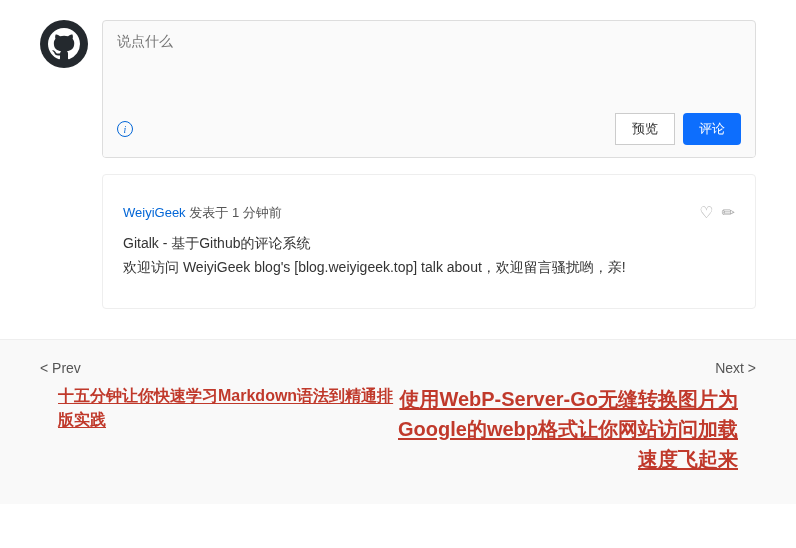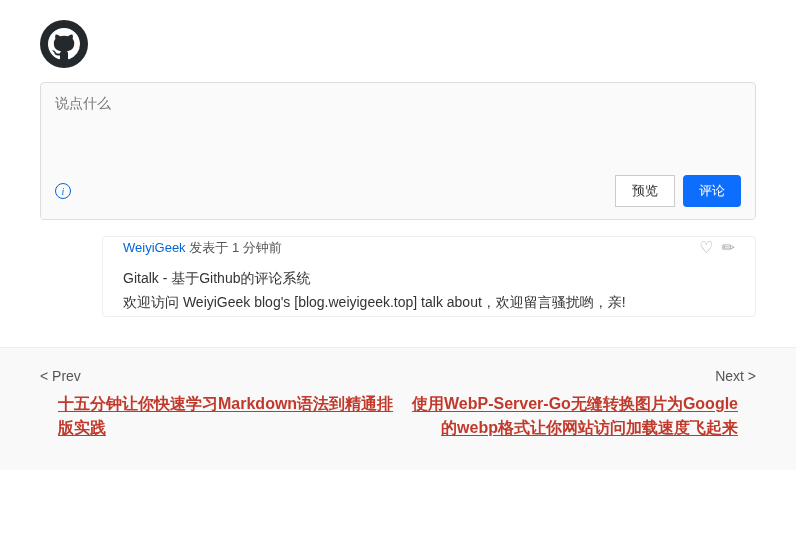--- a/index.html
+++ b/index.html
@@ -44,21 +44,20 @@
 
     .chevron-icon {
       font-size: 12px;
       color: #555;
     }
 
     .comment-input-area {
       display: flex;
       gap: 14px;
       margin-bottom: 16px;
-      flex-direction: column;
     }
 
     .avatar {
       width: 48px;
       height: 48px;
       border-radius: 50%;
       background: #24292e;
       flex-shrink: 0;
       display: flex;
       align-items: center;
@@ -143,21 +142,21 @@
       background: #0d6efd;
       font-size: 13px;
       color: #fff;
       cursor: pointer;
     }
 
     .comment-list {
       margin-left: 62px;
       border: 1px solid #eee;
       border-radius: 4px;
-      padding: 1px 20px;
+      padding: 28px 20px;
       background: #fff;
       margin-top: 16px;
     }
 
     .comment-meta {
       display: flex;
       justify-content: space-between;
       align-items: center;
       margin-bottom: 10px;
     }
@@ -223,21 +222,21 @@
       font-size: 16px;
       font-weight: bold;
       color: #c0392b;
       max-width: 340px;
       line-height: 1.5;
       text-decoration: underline;
       text-underline-offset: 2px;
     }
 
     .nav-title-next {
-      font-size: 16px;
+      font-size: 20px;
       font-weight: bold;
       color: #c0392b;
       max-width: 340px;
       line-height: 1.5;
       text-align: right;
       text-decoration: underline;
       text-underline-offset: 2px;
     }
   </style>
 </head>

